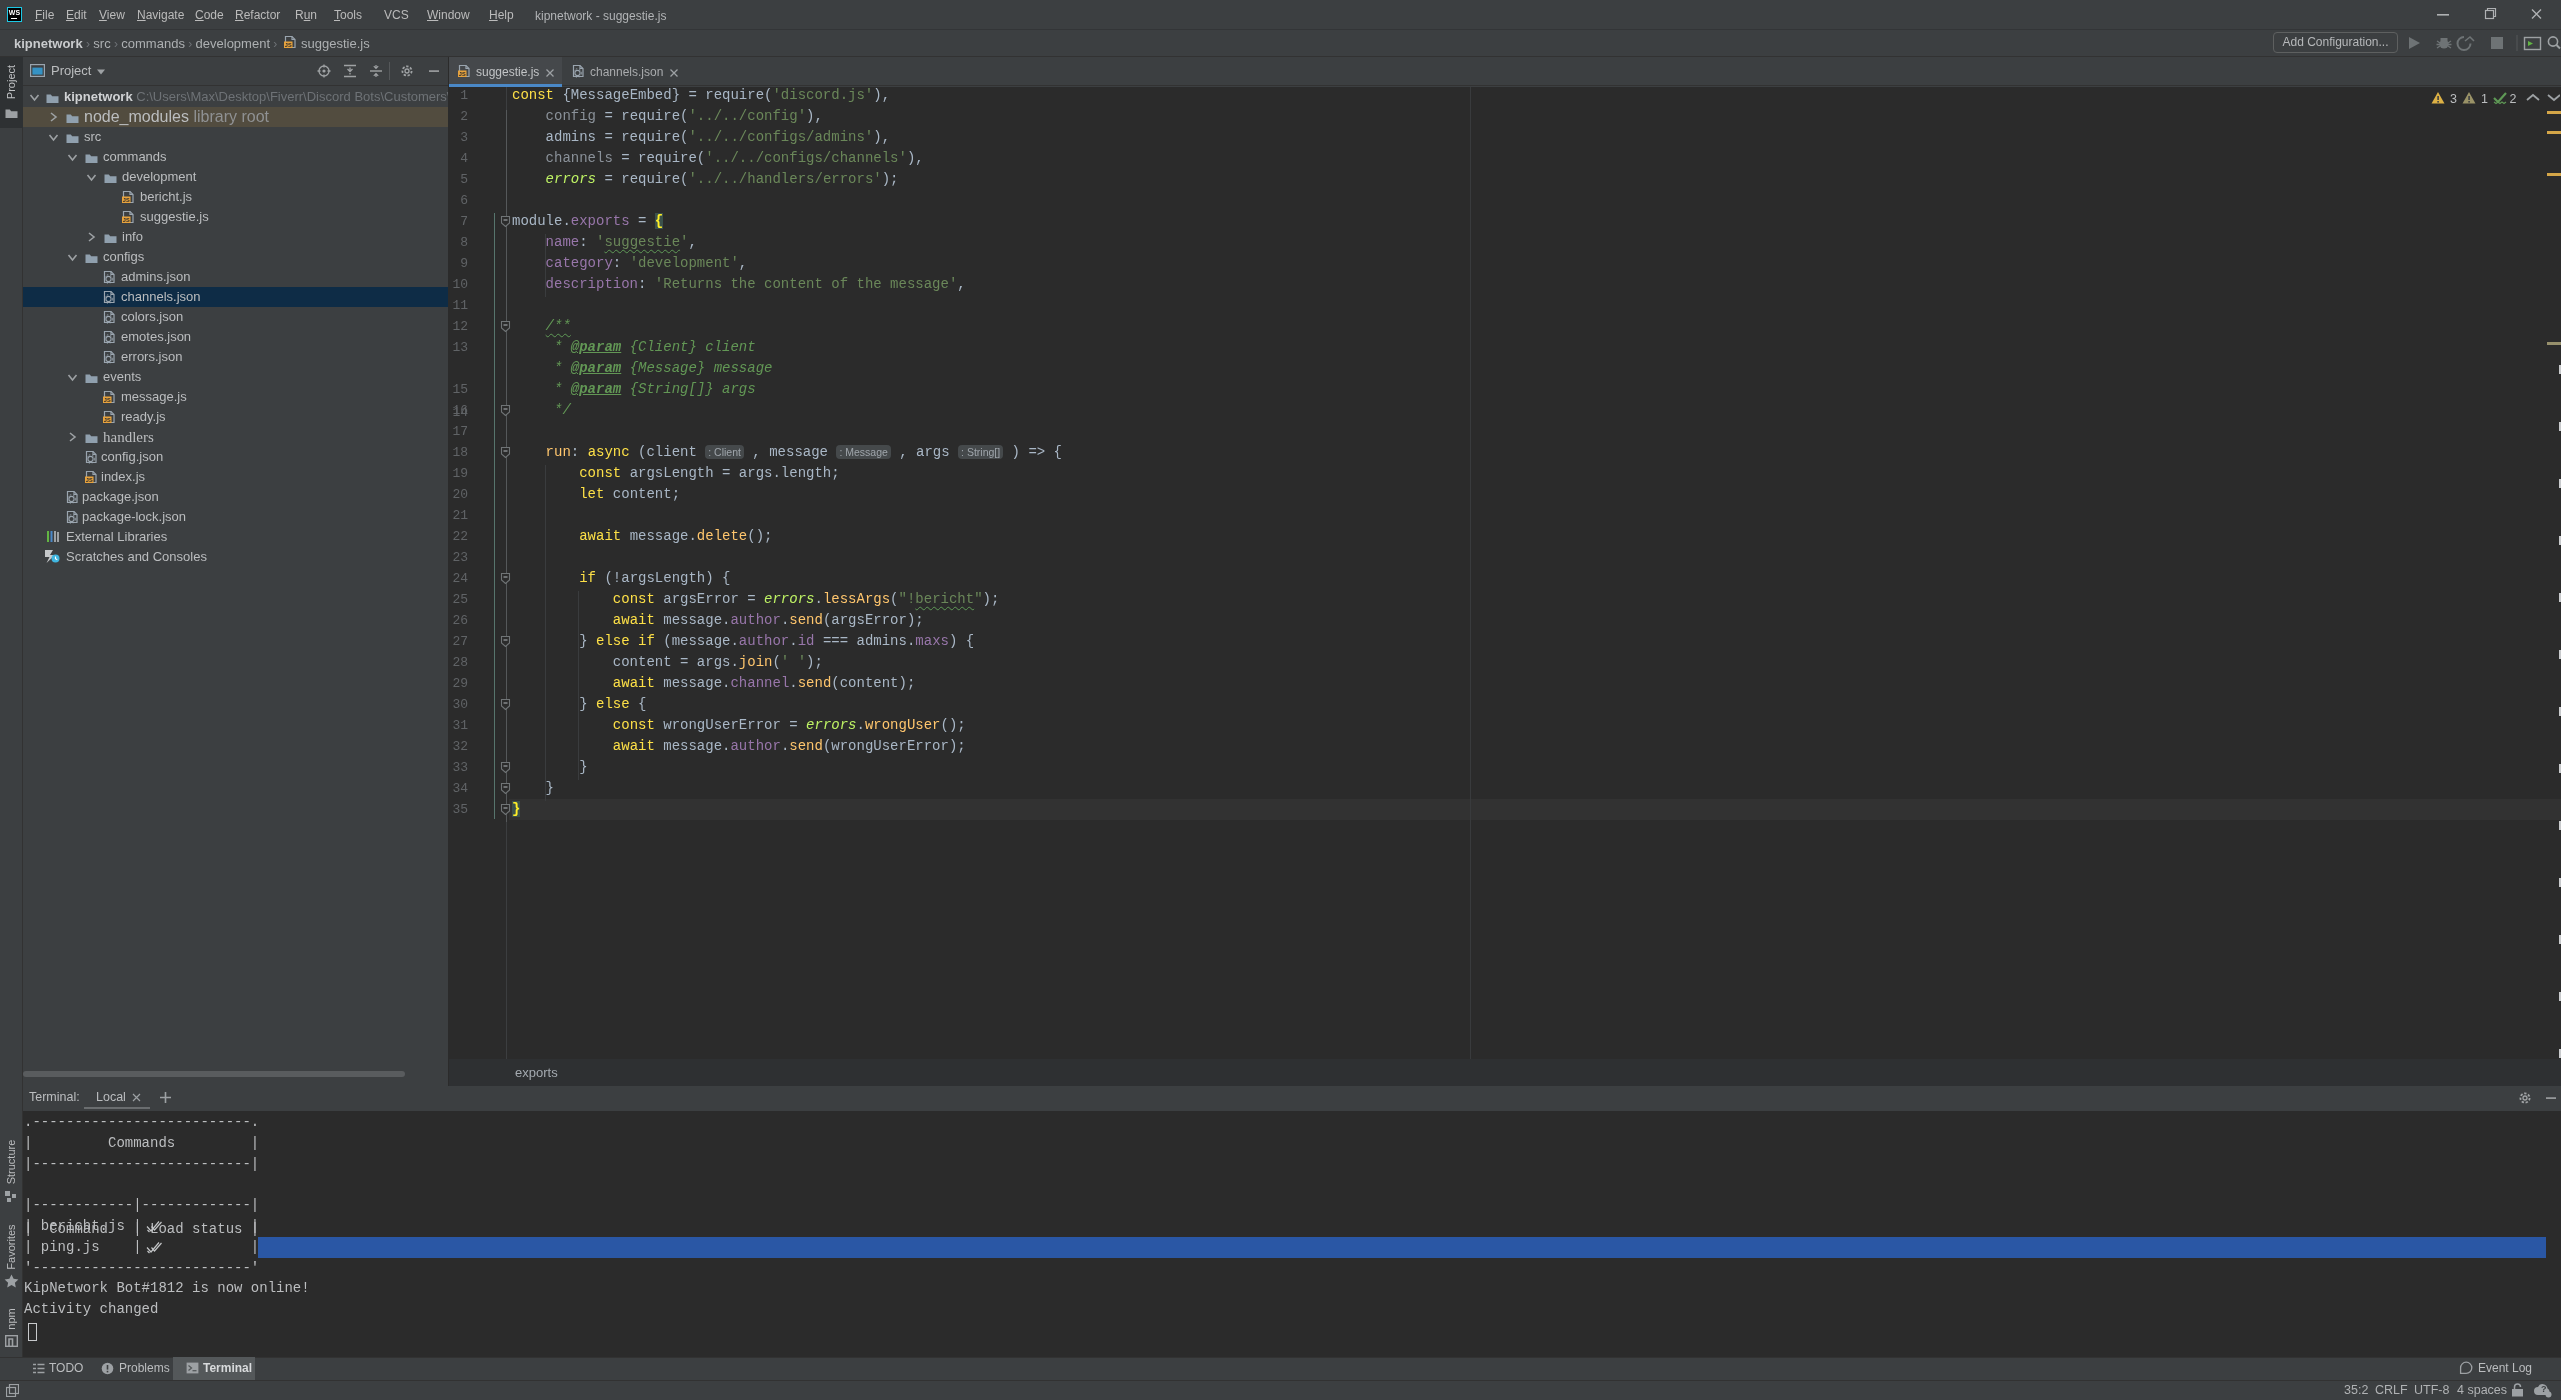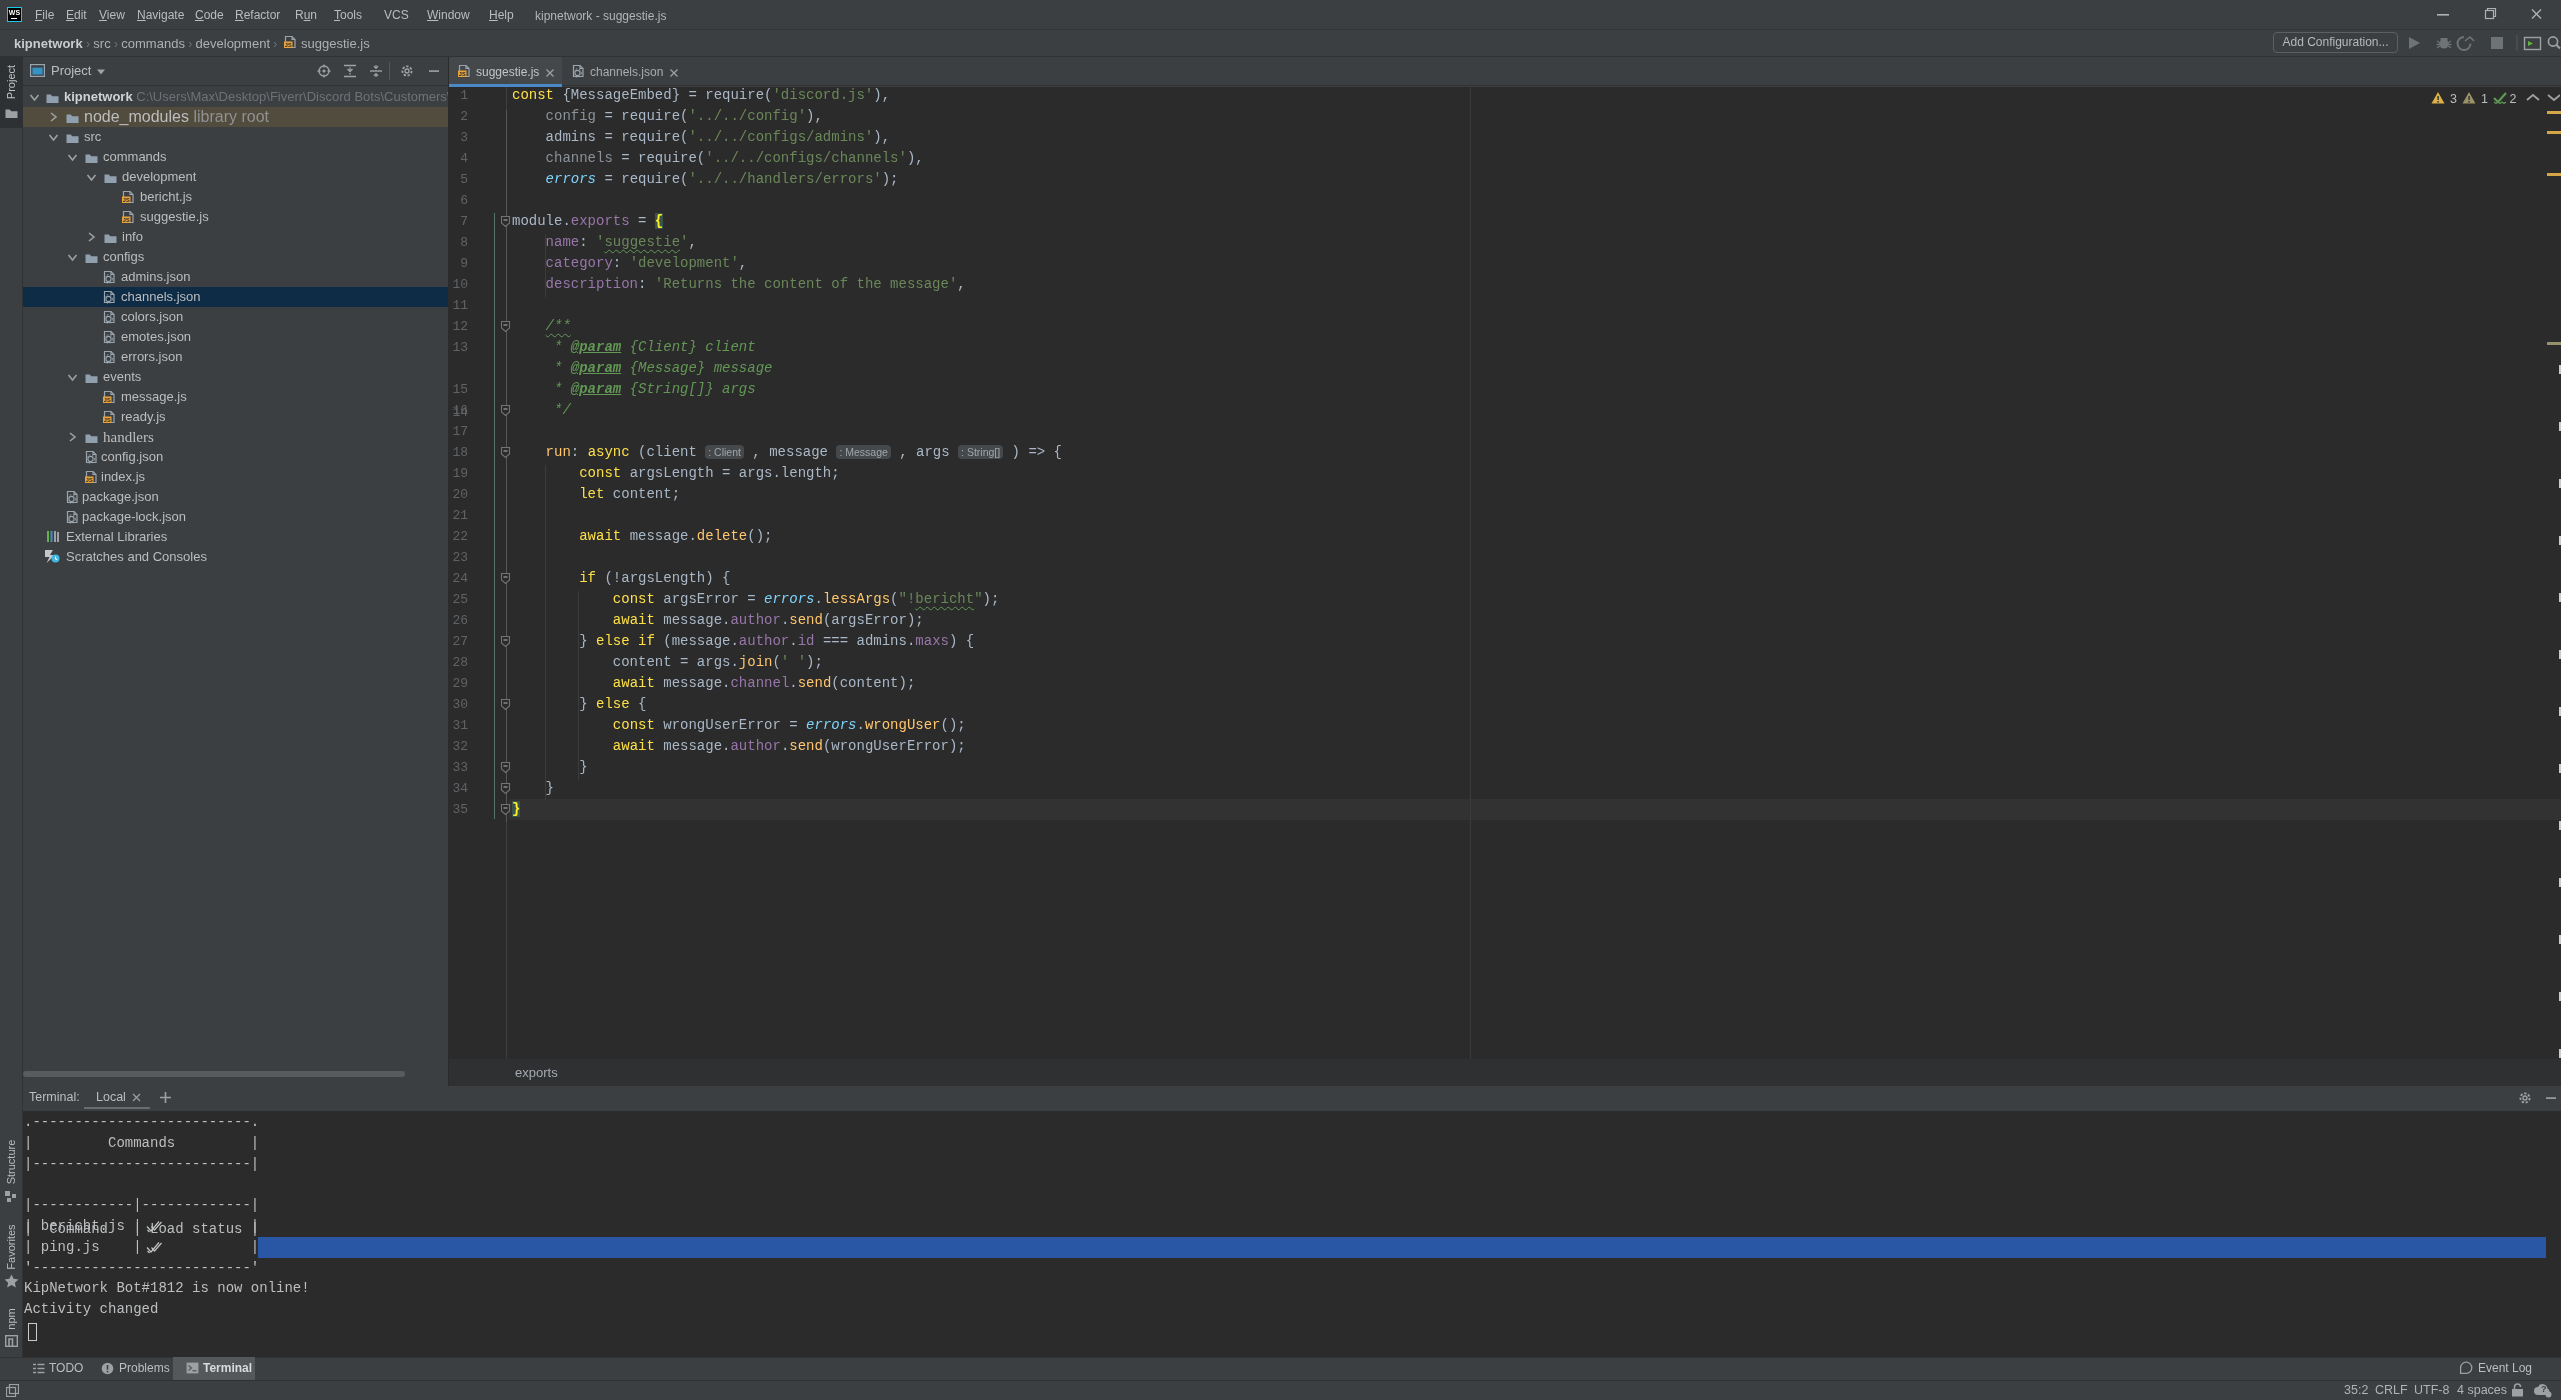--- a/index.html
+++ b/index.html
@@ -1,21 +1,21 @@
 <!DOCTYPE html>
 <html><head><meta charset="utf-8"><style>
   * { margin:0; padding:0; box-sizing:border-box; }
   html,body { width:2561px; height:1400px; overflow:hidden; }
   body { background:#3c3f41; font-family:"Liberation Sans", sans-serif; position:relative; }
   .abs { position:absolute; }
   .kw { color:#fde047; }
   .str { color:#6a8759; }
   .fn { color:#ffc66d; }
   .pp { color:#9876aa; }
-  .ppi { color:#7dd3fc; font-style:italic; }
+  .ppi { color:#bef264; font-style:italic; }
   .gray { color:#8a9199; }
   .doc { color:#629755; font-style:italic; }
   .docb { color:#629755; font-weight:bold; text-decoration:underline; font-style:italic; }
   .wavy { text-decoration:underline wavy #5f9956 1px; text-underline-offset:3px; }
   .chip { background:#45494b; color:#9fa5ab; border-radius:4px; font-size:10.5px; padding:1px 3px; font-family:"Liberation Sans",sans-serif; }
   .cl { position:absolute; left:512px; height:21px; line-height:21px; font-size:14px; white-space:pre; color:#a9b7c6; font-family:"Liberation Mono", monospace; }
   .ln { position:absolute; left:418px; width:50px; height:21px; line-height:21px; text-align:right; color:#606366; font-size:13px; font-family:"Liberation Mono", monospace; }
   .tl { position:absolute; left:24px; height:20.8px; line-height:20.8px; font-size:14px; white-space:pre; color:#bcbec0; font-family:"Liberation Mono", monospace; }
   .vtext { position:absolute; transform:rotate(-90deg); font-size:11px; color:#bbbdbf; white-space:nowrap; }
 </style></head>

